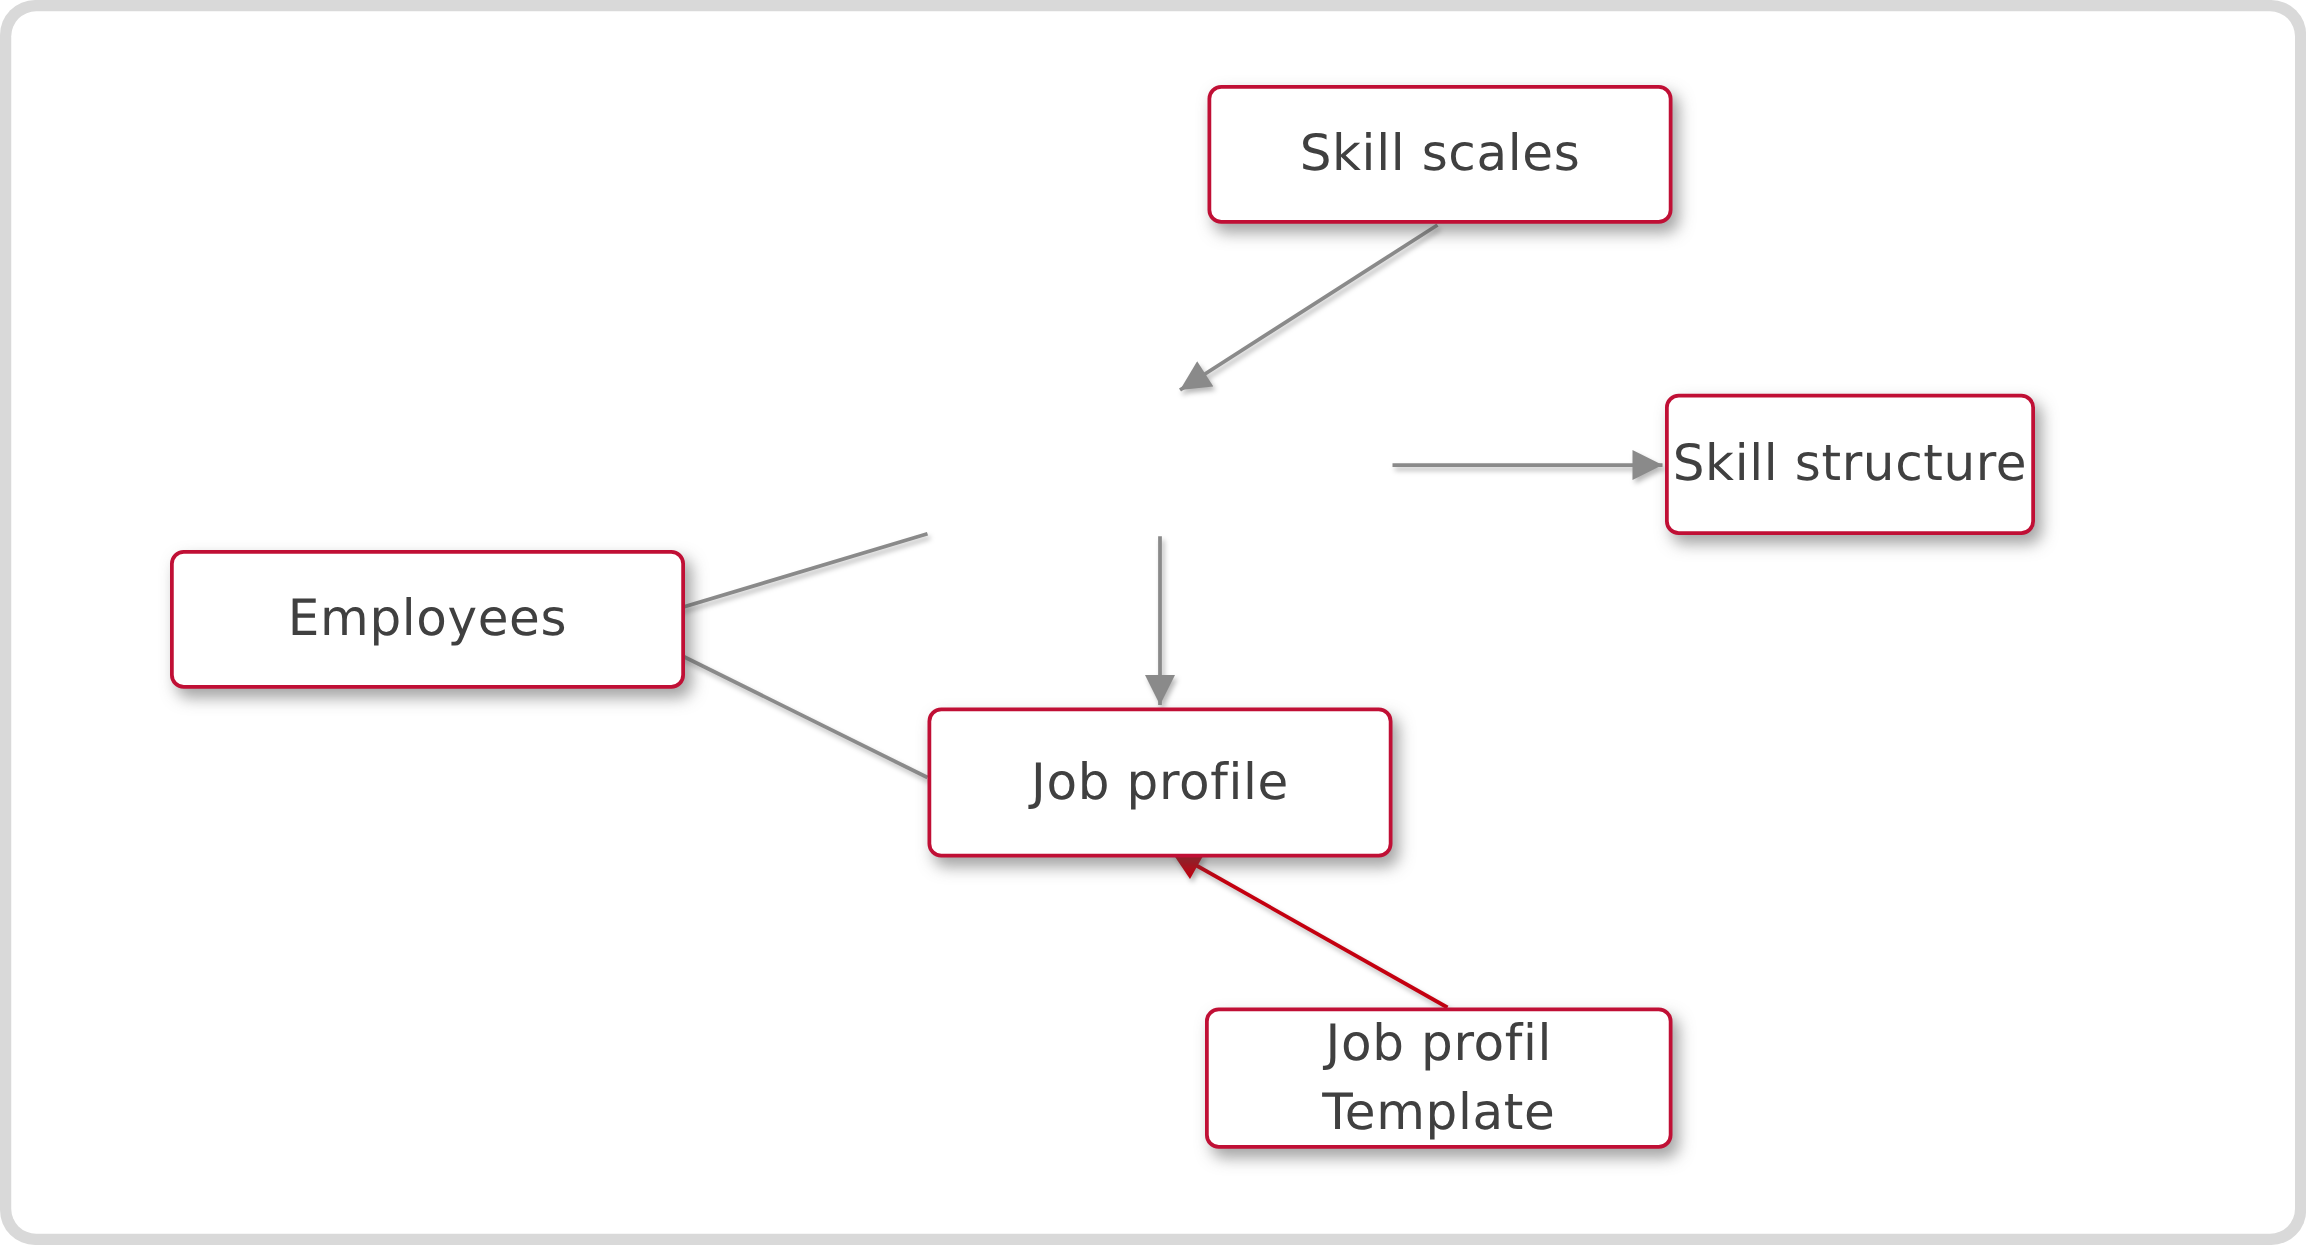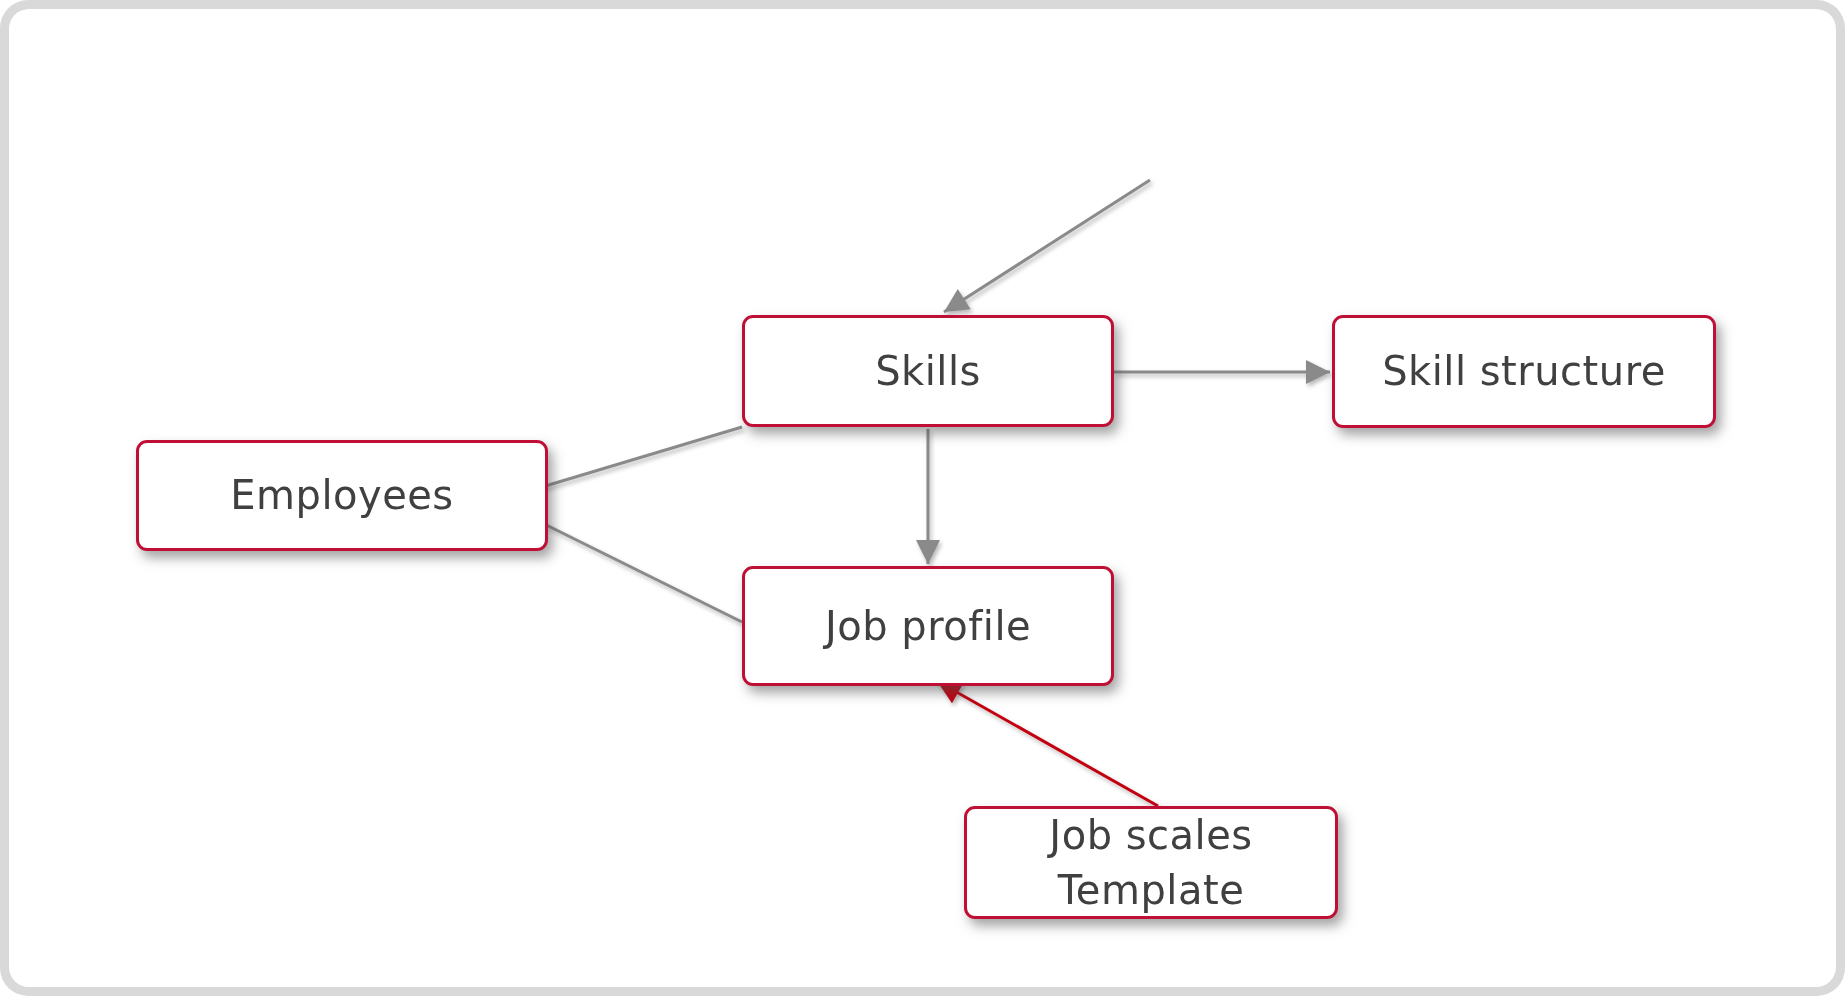--- a/index.html
+++ b/index.html
@@ -76,35 +76,35 @@
     <g>
         <line x1="1150" y1="180" x2="944" y2="312" stroke="#8a8a8a" stroke-width="3" marker-end="url(#arrow-gray)"></line>
         <line x1="1114" y1="372" x2="1330" y2="372" stroke="#8a8a8a" stroke-width="3" marker-end="url(#arrow-gray)"></line>
         <line x1="742" y1="427" x2="512" y2="496" stroke="#8a8a8a" stroke-width="3" marker-end="url(#arrow-gray)"></line>
         <line x1="928" y1="429" x2="928" y2="564" stroke="#8a8a8a" stroke-width="3" marker-end="url(#arrow-gray)"></line>
         <line x1="742" y1="622" x2="512" y2="508" stroke="#8a8a8a" stroke-width="3" marker-end="url(#arrow-gray)"></line>
         <line x1="1158" y1="806" x2="937" y2="681" stroke="#c40010" stroke-width="3" marker-end="url(#arrow-red)"></line>
       </g>
   </svg>
 
-
-  <div class="node" style="left:742px; top:315px; width:372px; height:112px;">
-    <span class="node-label">Skills</span>
+  <div class="node" style="left:966px; top:68px; width:372px; height:111px;">
+    <span class="node-label">Skill scales</span>
   </div>
 
-  <div class="node" style="left:1332px; top:315px; width:384px; height:113px;">
+
+  <div class="node" style="left:1332px; top:315px; width:296px; height:113px;">
     <span class="node-label">Skill structure</span>
   </div>
 
   <div class="node" style="left:136px; top:440px; width:412px; height:111px;">
     <span class="node-label">Employees</span>
   </div>
 
   <div class="node" style="left:742px; top:566px; width:372px; height:120px;">
     <span class="node-label">Job profile</span>
   </div>
 
   <div class="node" style="left:964px; top:806px; width:374px; height:113px;">
-    <span class="node-label">Job scales
+    <span class="node-label">Job profil
 Template</span>
   </div>
 
 </div>
 
 </body></html>

